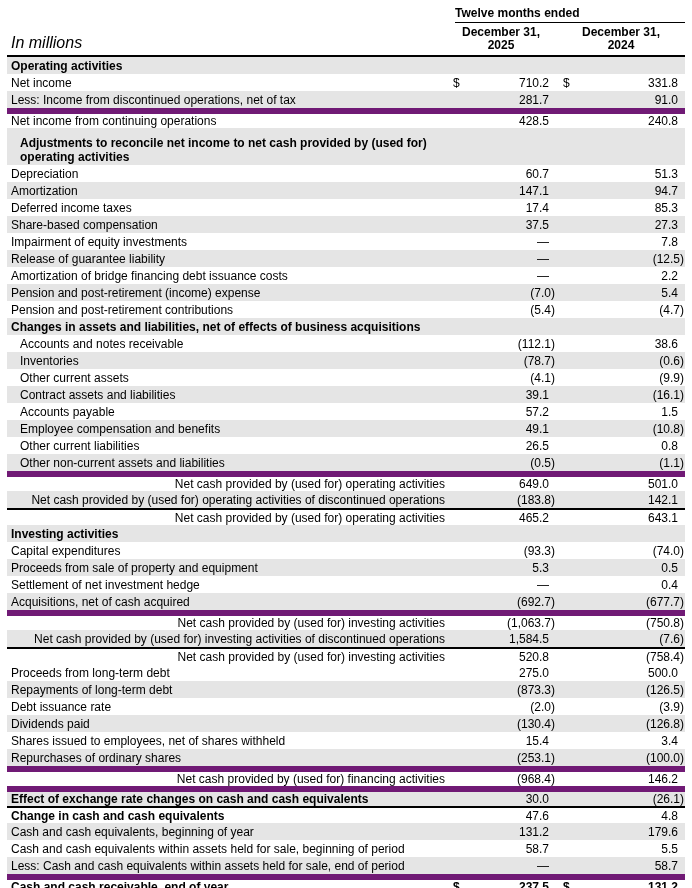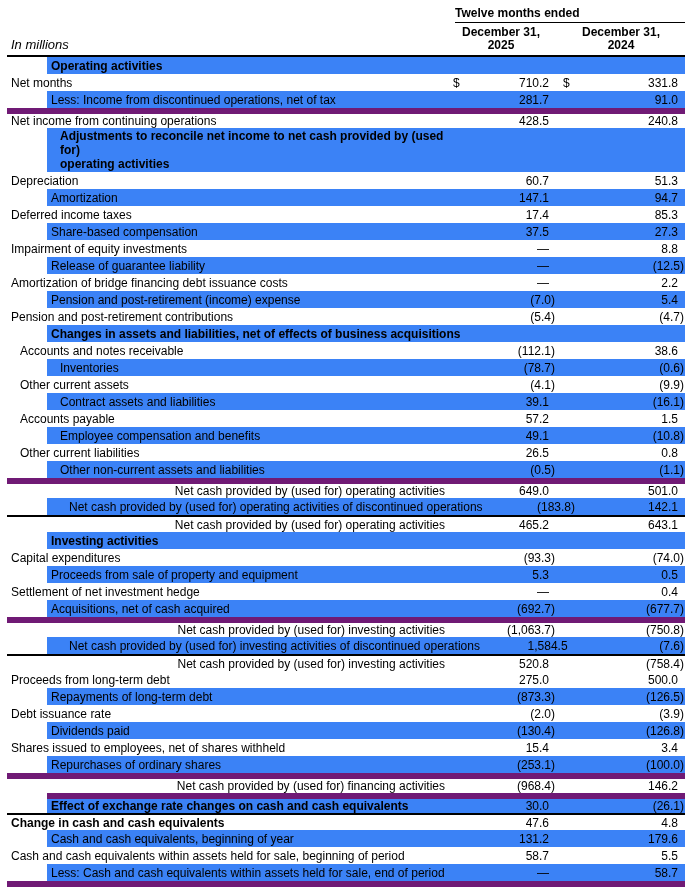--- a/index.html
+++ b/index.html
@@ -7,40 +7,40 @@
   body {
     width:692px; height:888px; overflow:hidden;
     font-family:"Liberation Sans", sans-serif;
     font-size:12px; color:#000;
   }
   .sheet { width:692px; padding:0 7px; }
 
   
   .head { display:flex; align-items:flex-end; }
   .head-left { flex:1; padding:0 0 3px 4px; }
-  .units { font-style:italic; font-size:13px; }
+  .units { font-style:italic; font-size:16px; }
   .head-cols { width:240px; }
   .period { font-weight:bold; text-align:left; padding:6px 0 2px 10px; }
   .period-rule { border-bottom:1.5px solid #000; margin-left:10px; }
   .dates { display:flex; padding-top:3px; }
   .date { font-weight:bold; text-align:center; line-height:13px; padding-bottom:3px; }
   .d1 { width:112px; }
   .d2 { width:128px; }
   .head-rule { border-top:2px solid #000; }
 
   
   .row { display:flex; align-items:center; min-height:17px; }
-  .row.shaded { background:#3b82f6;margin-left:40px; }
+  .row.shaded { background:#e5e5e5; }
   .row.top-thin  { border-top:6px solid #701a75; }
   .row.top-thick { border-top:2px solid #000; }
   .row.bot-double { border-bottom:5px double #000; }
   .lbl { flex:1; padding-left:4px; white-space:nowrap; line-height:14px; }
   .lbl.ind1 { padding-left:13px; }
   .lbl.ind2 { padding-left:22px;text-align:right; }
-  .lbl.wrap { white-space:pre-line; padding-top:1px; padding-bottom:1px; }
+  .lbl.wrap { white-space:pre-line; padding-top:8px; padding-bottom:1px; }
   .b { font-weight:bold; }
   .cell { position:relative; display:flex; align-items:center; }
   .c1 { width:112px; }
   .c2 { width:128px; }
   .cur { position:absolute; left:8px; }
   .c2 .cur { left:6px; }
   .num { margin-left:auto; padding-right:8px; }
   .c2 .num { padding-right:7px; }
   .num.paren { padding-right:2px; }
   .c2 .num.paren { padding-right:1px; }
@@ -63,21 +63,21 @@
     </div>
   </div>
   <div class="head-rule"></div>
   <div id="rows">
       <div class="row shaded">
         <div class="lbl ind0 b">Operating activities</div>
         <div class="cell c1"></div>
         <div class="cell c2"></div>
       </div>
       <div class="row">
-        <div class="lbl ind0">Net months</div>
+        <div class="lbl ind0">Net income</div>
         <div class="cell c1">
           <span class="cur">$</span>
           <span class="num">710.2</span>
         </div>
         <div class="cell c2">
           <span class="cur">$</span>
           <span class="num">331.8</span>
         </div>
       </div>
       <div class="row shaded">
@@ -139,21 +139,21 @@
         <div class="cell c2">
           <span class="num">27.3</span>
         </div>
       </div>
       <div class="row">
         <div class="lbl ind0">Impairment of equity investments</div>
         <div class="cell c1">
           <span class="num">—</span>
         </div>
         <div class="cell c2">
-          <span class="num">8.8</span>
+          <span class="num">7.8</span>
         </div>
       </div>
       <div class="row shaded">
         <div class="lbl ind0">Release of guarantee liability</div>
         <div class="cell c1">
           <span class="num">—</span>
         </div>
         <div class="cell c2">
           <span class="num paren">(12.5)</span>
         </div>

